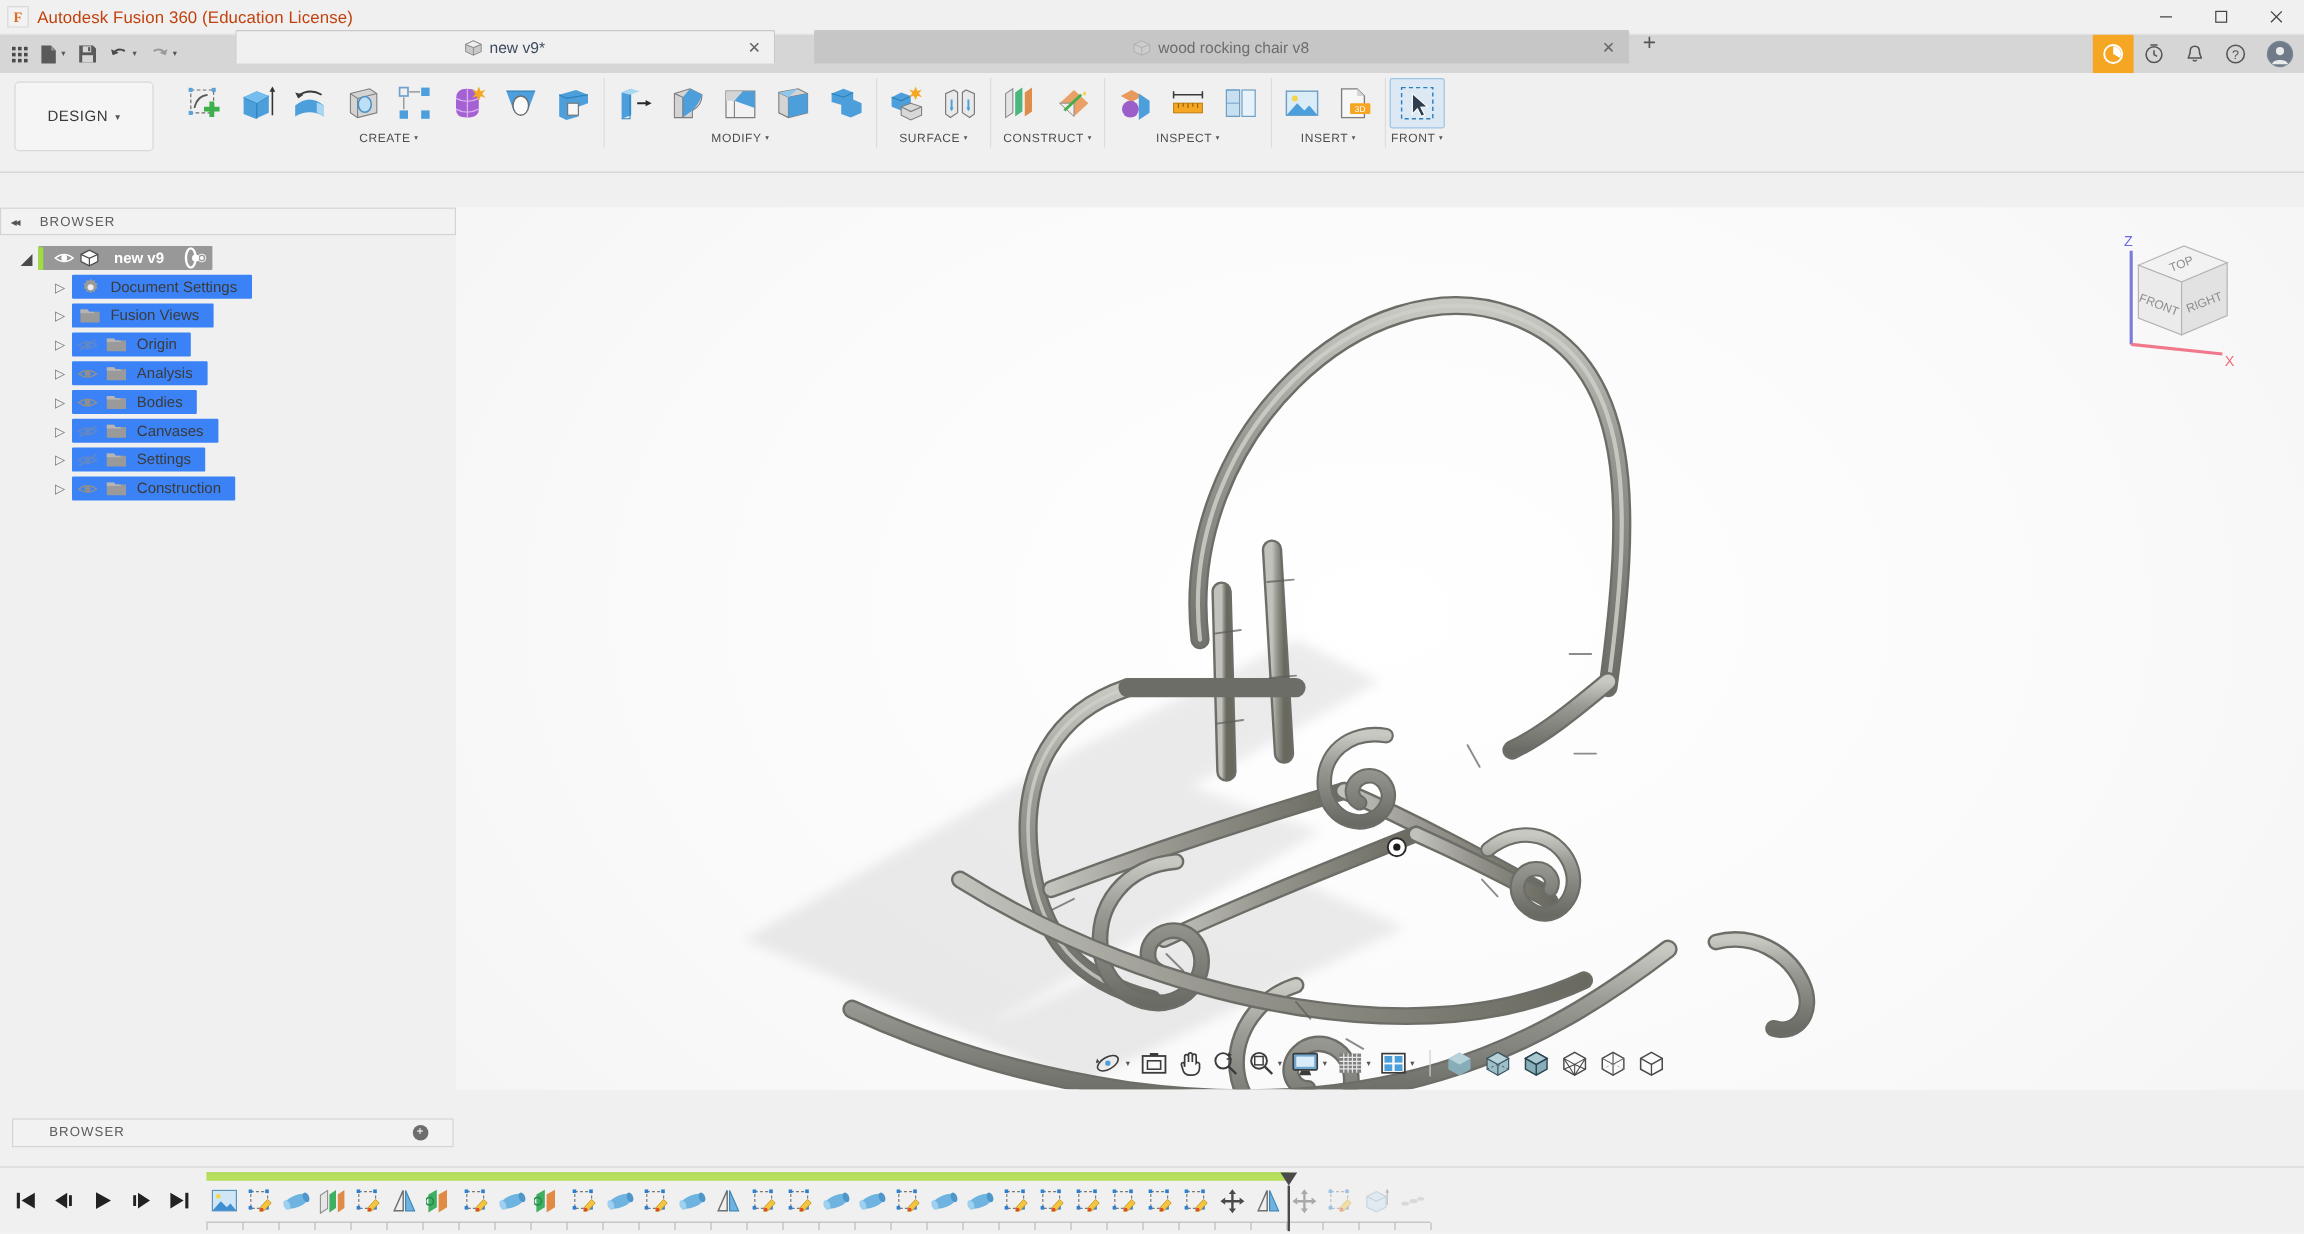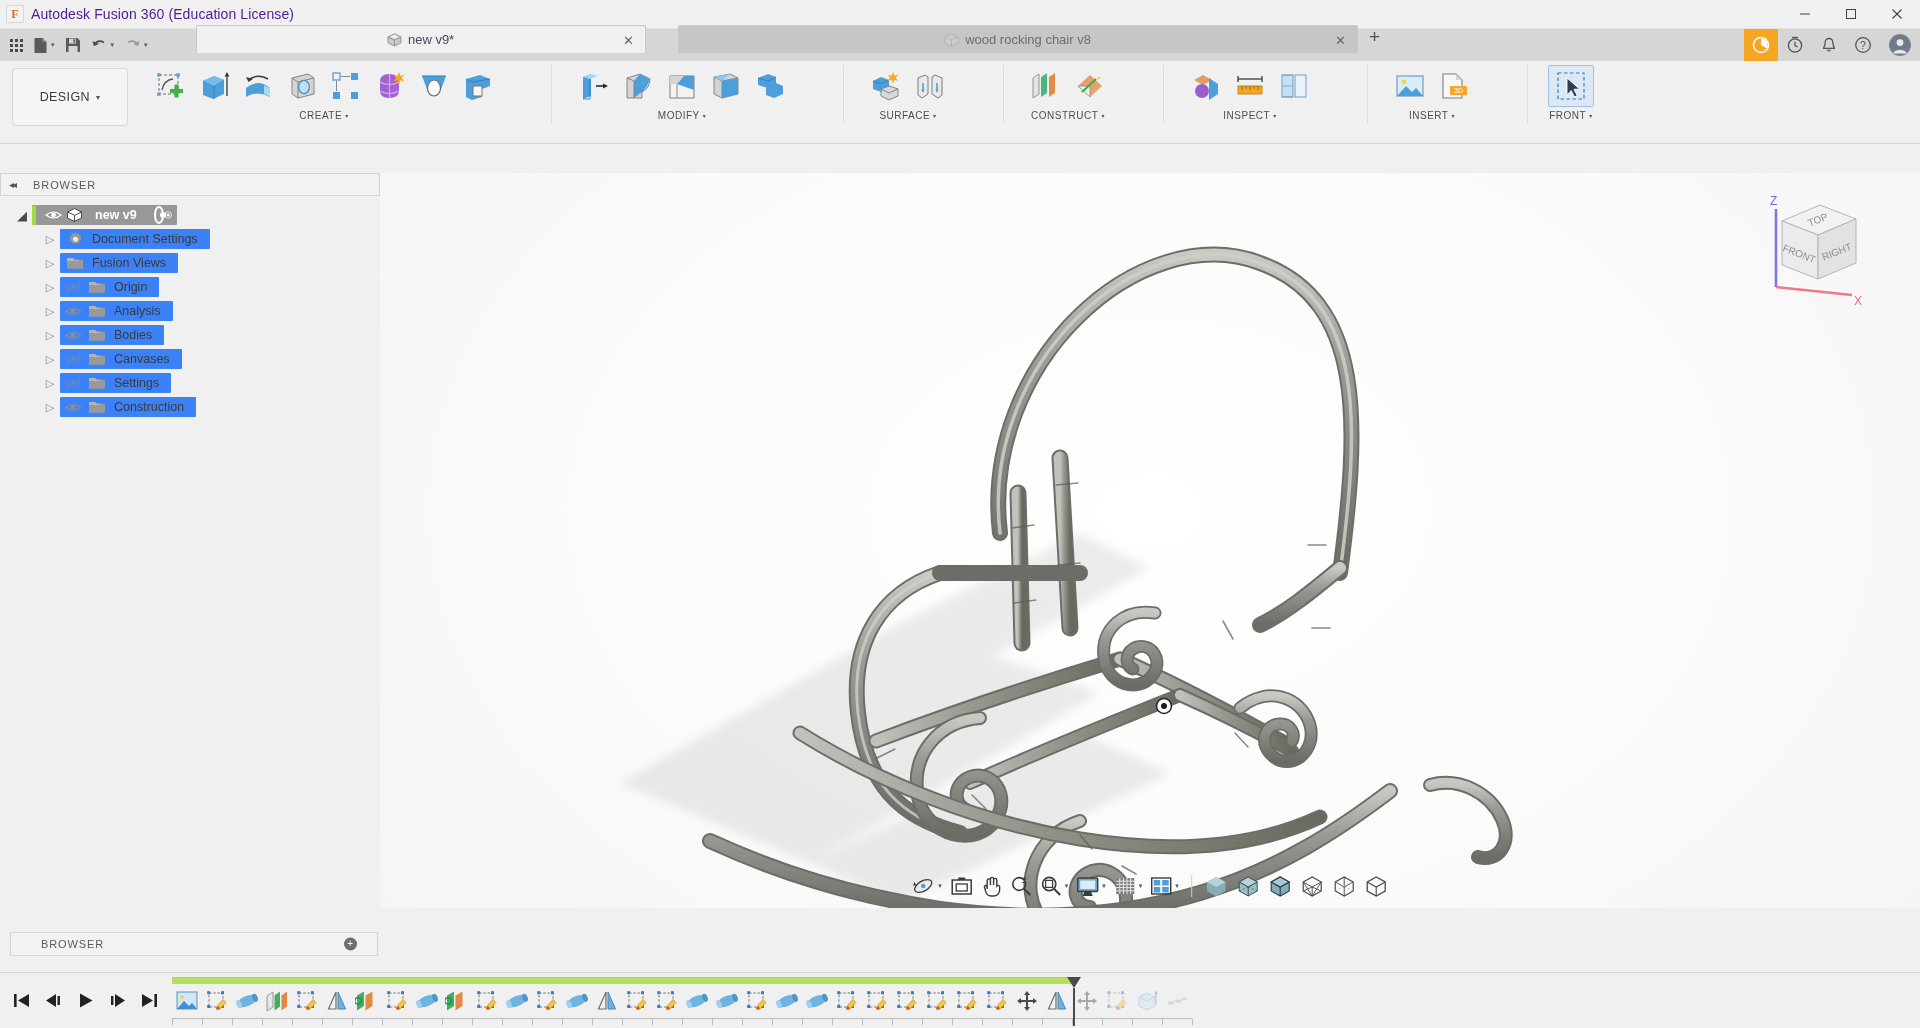--- a/index.html
+++ b/index.html
@@ -16,21 +16,21 @@
   .titlebar {
     height: 29px; background: #f0f0f0; display: flex; align-items: center;
     border-bottom: 1px solid #e3e3e3;
   }
   .title-logo {
     width: 18px; height: 18px; margin-left: 6px; margin-right: 7px;
     background: #f2f2f2; border: 1px solid #d8d8d8; border-radius: 1px;
     display: flex; align-items: center; justify-content: center;
     font-size: 12px; font-weight: bold; color: #e06a20; font-family: "Liberation Serif", serif;
   }
-  .title-text { font-size: 14px; color: #4c1d95; letter-spacing: 0.1px; }
+  .title-text { font-size: 14px; color: #c2410c; letter-spacing: 0.1px; }
   .win-buttons { margin-left: auto; display: flex; height: 29px; }
   .win-btn {
     width: 46px; height: 29px; display: flex; align-items: center; justify-content: center;
     color: #444; font-size: 13px;
   }
 
   
   .qabar {
     height: 32px; background: #d6d6d6; display: flex; align-items: center;
     position: relative;
@@ -98,23 +98,23 @@
     font-size: 11.5px; letter-spacing: 0.7px; color: #5d5d5d;
     padding: 0 10px; height: 21px; display: flex; align-items: center;
     position: relative; white-space: nowrap;
   }
   .rtab.active { color: #0696d7; }
   .rtab.active::after {
     content: ""; position: absolute; left: 4px; right: 4px; bottom: -3px;
     height: 3px; background: #0696d7;
   }
 
-  .rgroups { display: flex; align-items: flex-start; padding-left: 12px; margin-top: 4px; height: 58px; gap: 48px; }
+  .rgroups { display: flex; align-items: flex-start; padding-left: 12px; margin-top: 4px; height: 58px; }
   .rgroup { display: flex; flex-direction: column; height: 58px; position: relative; }
-  .rgroup + .rgroup { border-left: 1px solid #dcdcdc; margin-left: 3px; padding-left: 20px; }
+  .rgroup + .rgroup { border-left: 1px solid #dcdcdc; margin-left: 3px; padding-left: 3px; }
   .rgroup-icons { display: flex; align-items: center; height: 42px; }
   .rbtn {
     width: 44px; height: 42px; display: flex; align-items: center; justify-content: center;
     position: relative;
   }
   .rbtn.selected { background: #dce9f5; border: 1px solid #9cc4e4; border-radius: 2px; }
   .rgroup-label {
     height: 16px; display: flex; align-items: center; justify-content: center;
     font-size: 10px; letter-spacing: 0.5px; color: #4d4d4d; white-space: nowrap;
   }

